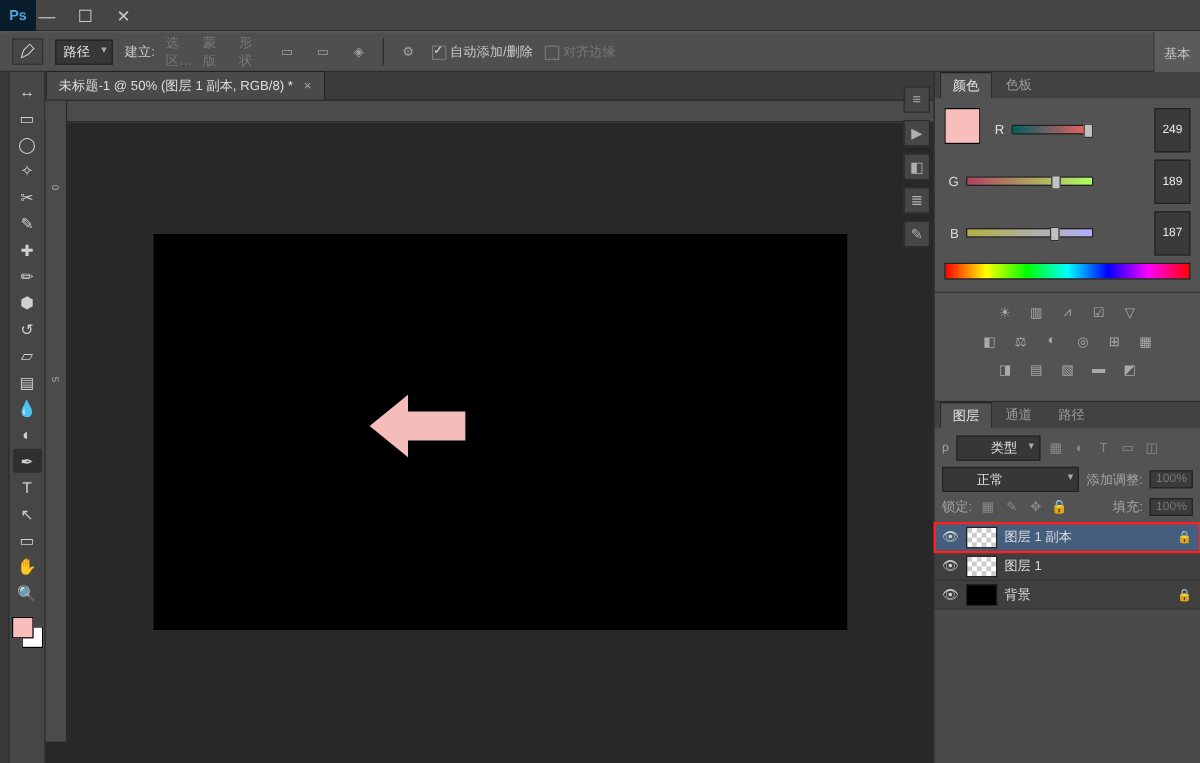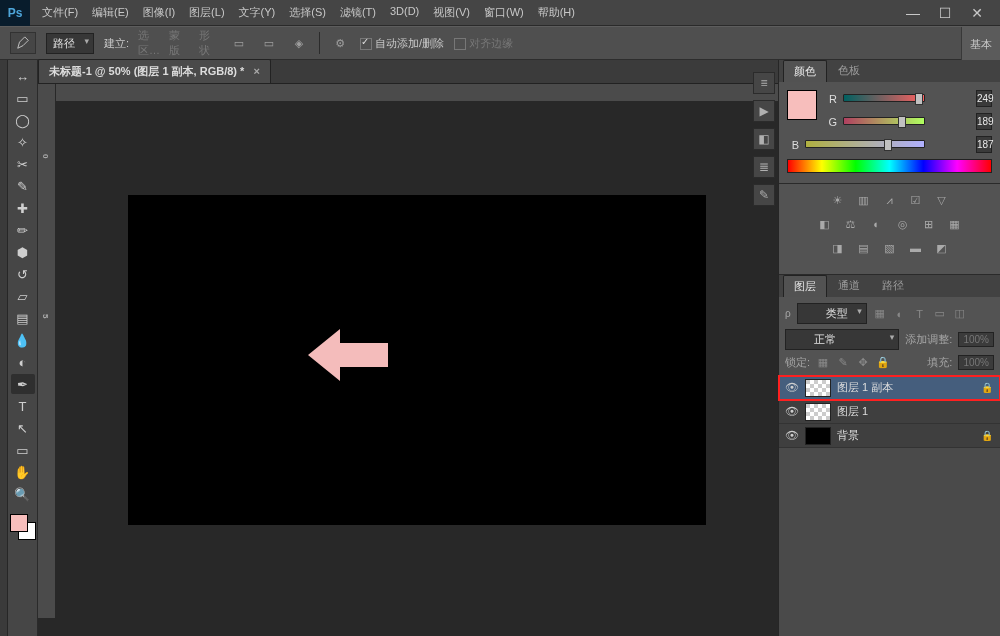--- a/index.html
+++ b/index.html
@@ -28,21 +28,21 @@
 .main { position:absolute; top:60px; left:0; right:222px; bottom:0; display:flex; }
 .left-gutter { width:8px; background:#3a3a3a; border-right:1px solid #262626; }
 
 .toolbox { width:30px; background:#464646; border-right:1px solid #2a2a2a; padding-top: 6px; display:flex; flex-direction:column; align-items:center; gap:2px; }
 .toolbox .t-btn { width:24px; height:20px; border-radius:2px; display:flex; align-items:center; justify-content:center; color:#cfcfcf; cursor:pointer; font-size:13px; }
 .toolbox .t-btn.active { background:#2f2f2f; }
 .swatches { margin-top:8px; width:26px; height:26px; position:relative; }
 .sw-fg { position:absolute; left:0; top:0; width:18px; height:18px; background:#f7bebc; border:1px solid #000; }
 .sw-bg { position:absolute; right:0; bottom:0; width:18px; height:18px; background:#fff; border:1px solid #000; }
 
-.doc-area { flex:1; background:#282828; display:flex; flex-direction:column; position:relative;font-weight:bold; }
+.doc-area { flex:1; background:#282828; display:flex; flex-direction:column; position:relative; }
 .tabbar { height:24px; background:#3b3b3b; display:flex; align-items:flex-end; border-bottom:1px solid #222; }
 .doc-tab { background:#4a4a4a; border:1px solid #222; border-bottom:none; padding: 4px 10px; font-size:11px; color:#ddd; border-radius: 2px 2px 0 0; }
 .doc-tab .close { margin-left:6px; color:#aaa; cursor:pointer; }
 
 .work { flex:1; position:relative; background:#282828; }
 .ruler-h { position:absolute; top:0; left:18px; right:0; height:18px; background:#4b4b4b; border-bottom:1px solid #282828; font-size:8px; color:#aaa; }
 .ruler-v { position:absolute; top:0; left:0; bottom:18px; width:18px; background:#4b4b4b; border-right:1px solid #282828; }
 .rv-label{ position:absolute; left:3px; writing-mode: vertical-rl; font-size:8px; color:#aaa; }
 .ruler-corner { position:absolute; top:0; left:0; width:18px; height:18px; background:#4b4b4b; }
 .canvas-wrap { position:absolute; top:18px; left:18px; right:0; bottom:18px; overflow:hidden; display:flex; align-items:center; justify-content:center; }
@@ -60,21 +60,21 @@
 .p-tab.active { background:#525252; border:1px solid #222; border-bottom:none; color:#e4e4e4; border-radius:2px 2px 0 0; }
 .panel-body { background:#535353; padding:8px 8px 10px; }
 
 .color-swatch { width:30px; height:30px; background:#f7bebc; border:1px solid #000; float:left; margin-right:8px; position:relative;}
 .color-swatch:after{content:"";position:absolute;right:-7px;bottom:-7px;width:22px;height:22px;background:#fff;border:1px solid #333;z-index:-1;}
 .slider-row { display:flex; align-items:center; gap:6px; margin-bottom:6px; }
 .slider-row label { width:12px; text-align:right; color:#ddd; }
 .slider { flex:1; height:10px; position:relative; }
 .slider-track { height:8px; border:1px solid #222; border-radius:1px; }
 .slider-thumb { position:absolute; top:-1px; width:8px; height:12px; background:#c1c1c1; border:1px solid #333; }
-.slider-val { width:16px; background:#3a3a3a; border:1px solid #222; color:#e8e8e8; text-align:center; padding:2px 0; font-size:10px;margin-left:45px; }
+.slider-val { width:30px; background:#3a3a3a; border:1px solid #222; color:#e8e8e8; text-align:center; padding:12px 0; font-size:10px;margin-left:45px; }
 .hue-strip { height:14px; margin-top:6px; background: linear-gradient(90deg, red, yellow, lime, cyan, blue, magenta, red); border:1px solid #222; clear:both; }
 
 .adjust-body { }
 .adj-label { color:#d2d2d2; margin-bottom:8px; }
 .adj-row { display:flex; gap:10px; justify-content:center; margin-bottom:8px; }
 .adj-row span { width:16px; height:16px; display:flex; align-items:center; justify-content:center; color:#aaa; }
 
 .layers-panel .panel-body { padding:0; }
 .layers-controls { padding:6px; display:flex; flex-direction:column; gap:5px; background:#535353; }
 .lc-row { display:flex; align-items:center; gap:6px; color:#a5a5a5; }
@@ -93,33 +93,20 @@
 .lock-ic { color:#bbb; font-size:10px; }
 .layer-bottom { height:240px; background:#4a4a4a; }
 
 svg { display:block; }
 </style>
 </head>
 <body>
 
 <div class="titlebar">
   <div class="ps-logo">Ps</div>
-  <div class="menubar">
-    <span>文件(F)</span>
-    <span>编辑(E)</span>
-    <span>图像(I)</span>
-    <span>图层(L)</span>
-    <span>文字(Y)</span>
-    <span>选择(S)</span>
-    <span>滤镜(T)</span>
-    <span>3D(D)</span>
-    <span>视图(V)</span>
-    <span>窗口(W)</span>
-    <span>帮助(H)</span>
-  </div>
   <div class="win-controls">
     <span class="win-btn">—</span>
     <span class="win-btn">☐</span>
     <span class="win-btn">✕</span>
   </div>
 </div>
 
 <div class="optbar">
   <div class="tool-preview">
     <svg width="14" height="14" viewBox="0 0 16 16">

